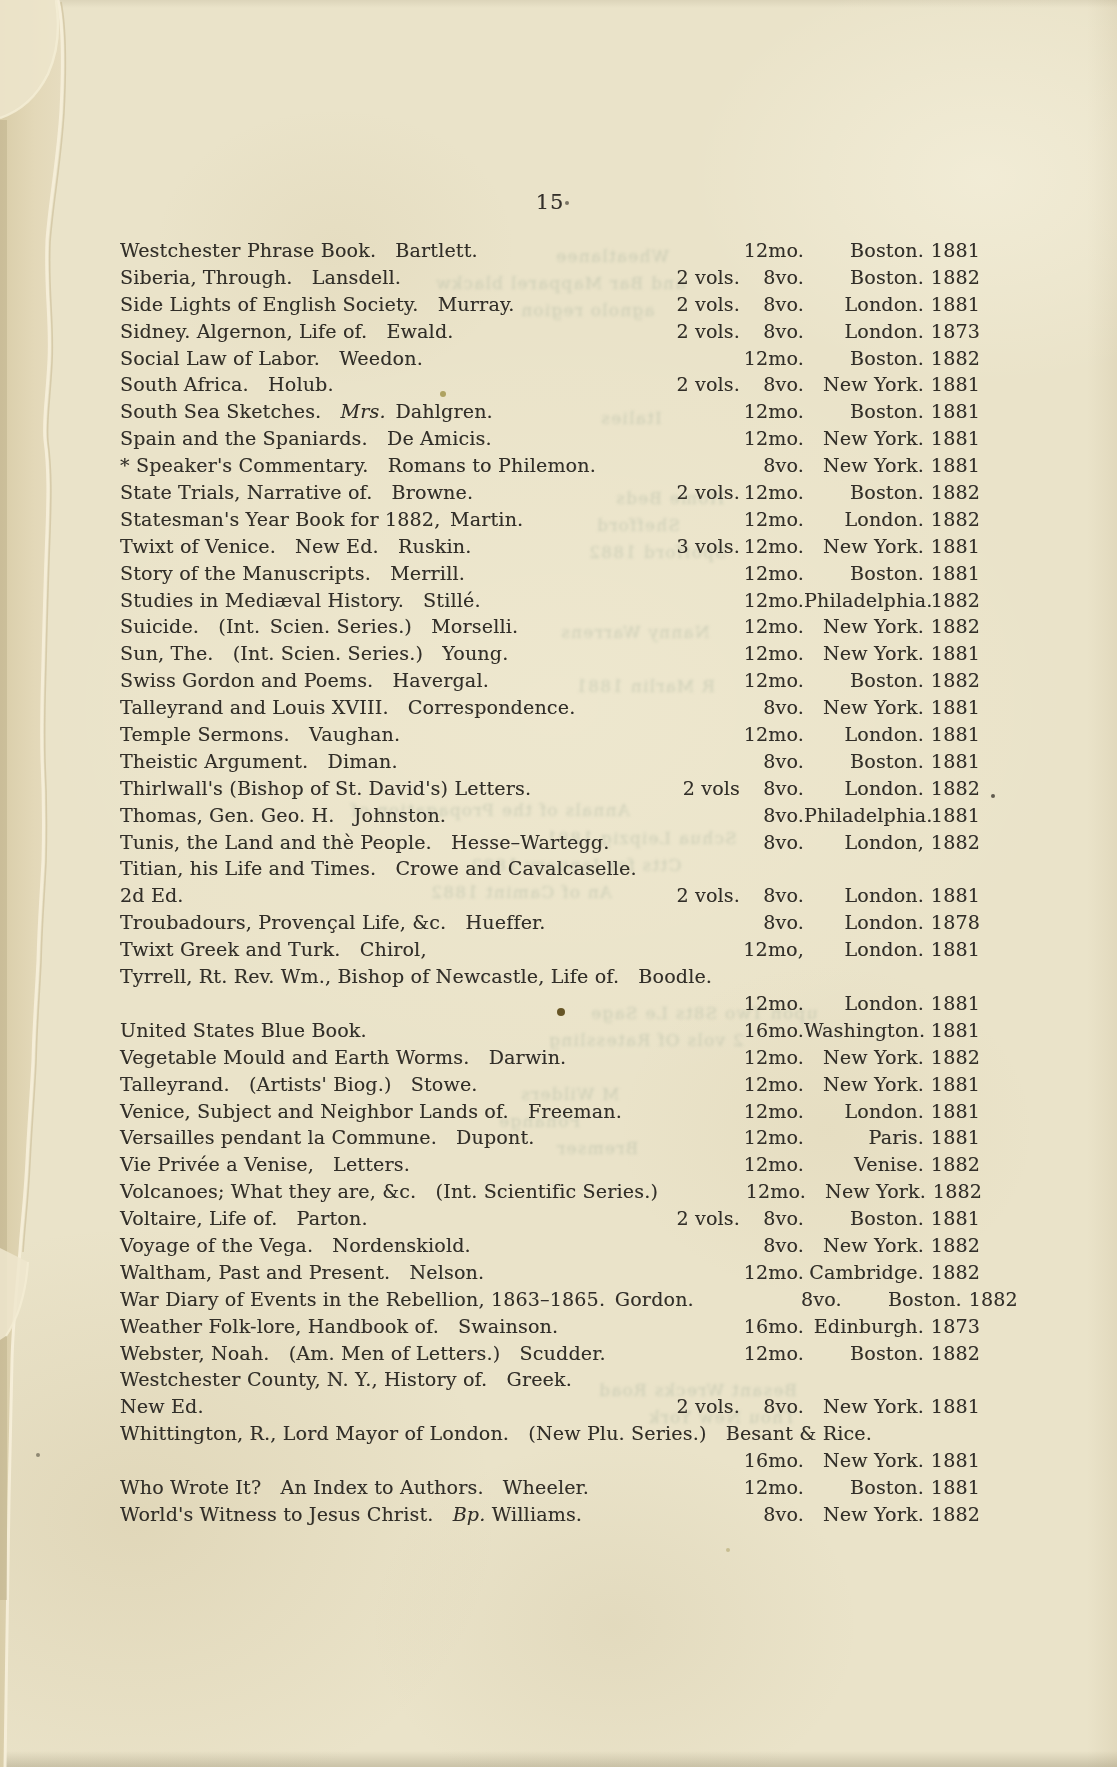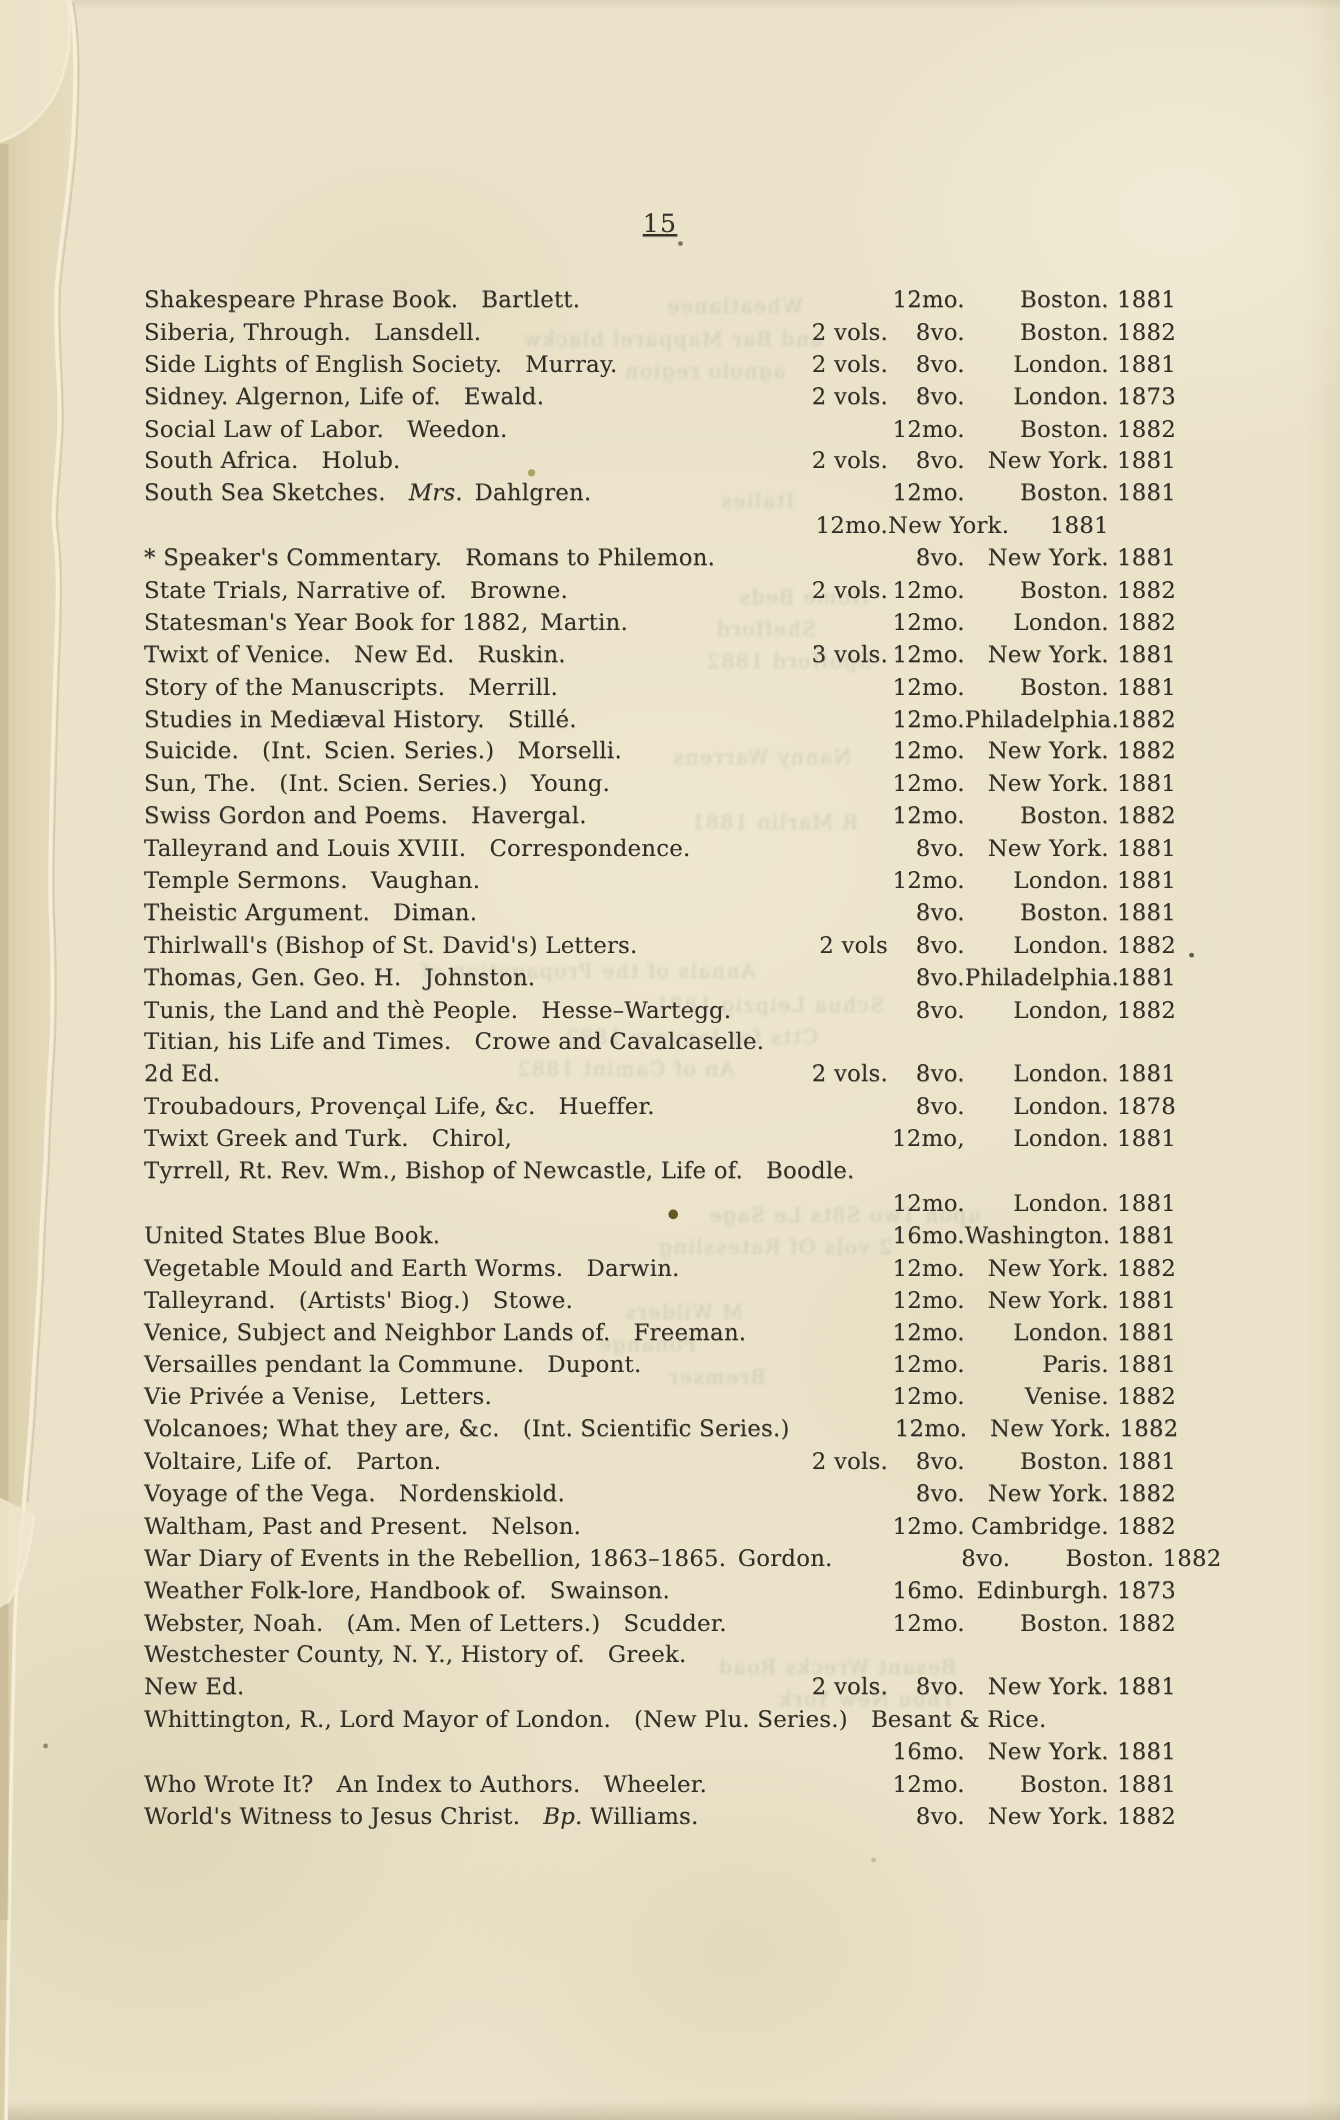--- a/index.html
+++ b/index.html
@@ -14,24 +14,23 @@
       radial-gradient(260px 200px at 30% 14%, rgba(173,150,96,.08), rgba(173,150,96,0) 70%),
       radial-gradient(300px 240px at 74% 64%, rgba(173,150,96,.07), rgba(173,150,96,0) 70%),
       radial-gradient(340px 260px at 55% 92%, rgba(160,140,92,.10), rgba(160,140,92,0) 72%),
       linear-gradient(to left, rgba(150,128,84,.10), rgba(150,128,84,0) 30px),
       linear-gradient(to top, rgba(120,110,82,.28), rgba(120,110,82,0) 16px),
       linear-gradient(to bottom, rgba(120,108,78,.12), rgba(120,108,78,0) 8px);
   }
   #page{position:absolute;inset:0;}
   
   #pageno{
-    position:absolute;left:120px;top:174px;width:860px;text-align:center;
+    position:absolute;left:120px;top:190px;width:860px;text-align:center;
     font-size:21px;color:#34302a;letter-spacing:1px;
     text-shadow:.3px .3px 0 rgba(52,48,42,.35);
-    text-decoration:underline;
   }
   #list{position:absolute;left:120px;top:237px;width:860px;}
   .row{
     display:grid;grid-template-columns:1fr 84px 64px 120px 56px;
     height:26.9px;line-height:26.9px;white-space:nowrap;
     font-size:19px;color:#312e28;letter-spacing:.2px;
     text-shadow:.3px .3px 0 rgba(49,46,40,.33);
   }
   .row .c{overflow:visible;}
   .t{text-align:left;}
@@ -105,21 +104,21 @@
       <div class="bl" style="left: 498px; top: 1111px;">Fonange</div>
       <div class="bl" style="left: 556px; top: 1138px;">Bremser</div>
       <div class="bl" style="left: 598px; top: 1380px;">Besant Wrecks Road</div>
       <div class="bl" style="left: 648px; top: 1407px;">Thou New York</div>
     </div>
 
   <div id="pageno">15</div>
 
   <div id="list">
       <div class="row">
-        <span class="c t">Shakespeare Phrase Book. Bartlett.</span>
+        <span class="c t">Westchester Phrase Book. Bartlett.</span>
         <span class="c v"></span>
         <span class="c f">12mo.</span>
         <span class="c ci">Boston.</span>
         <span class="c y">1881</span>
       </div>
       <div class="row">
         <span class="c t">Siberia, Through. Lansdell.</span>
         <span class="c v">2 vols.</span>
         <span class="c f">8vo.</span>
         <span class="c ci">Boston.</span>
@@ -154,20 +153,21 @@
         <span class="c y">1881</span>
       </div>
       <div class="row">
         <span class="c t">South Sea Sketches. <i>Mrs.</i> Dahlgren.</span>
         <span class="c v"></span>
         <span class="c f">12mo.</span>
         <span class="c ci">Boston.</span>
         <span class="c y">1881</span>
       </div>
       <div class="row">
+        <span class="c t">Spain and the Spaniards. De Amicis.</span>
         <span class="c v"></span>
         <span class="c f">12mo.</span>
         <span class="c ci">New York.</span>
         <span class="c y">1881</span>
       </div>
       <div class="row">
         <span class="c t">* Speaker's Commentary. Romans to Philemon.</span>
         <span class="c v"></span>
         <span class="c f">8vo.</span>
         <span class="c ci">New York.</span>

